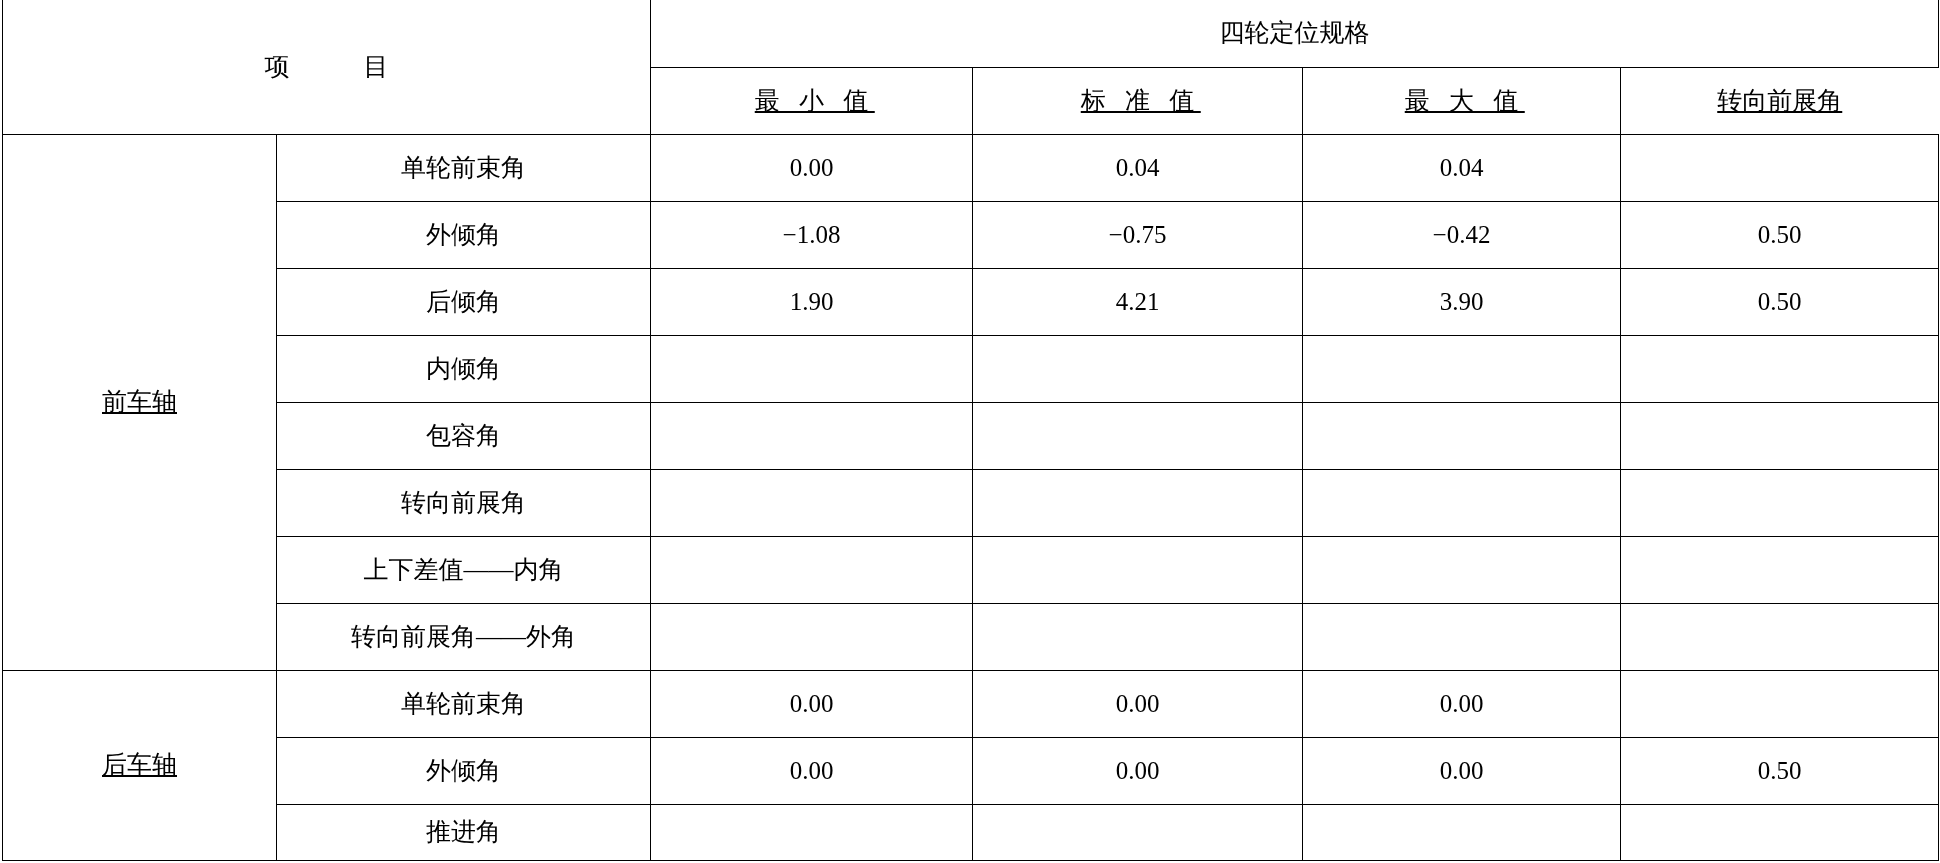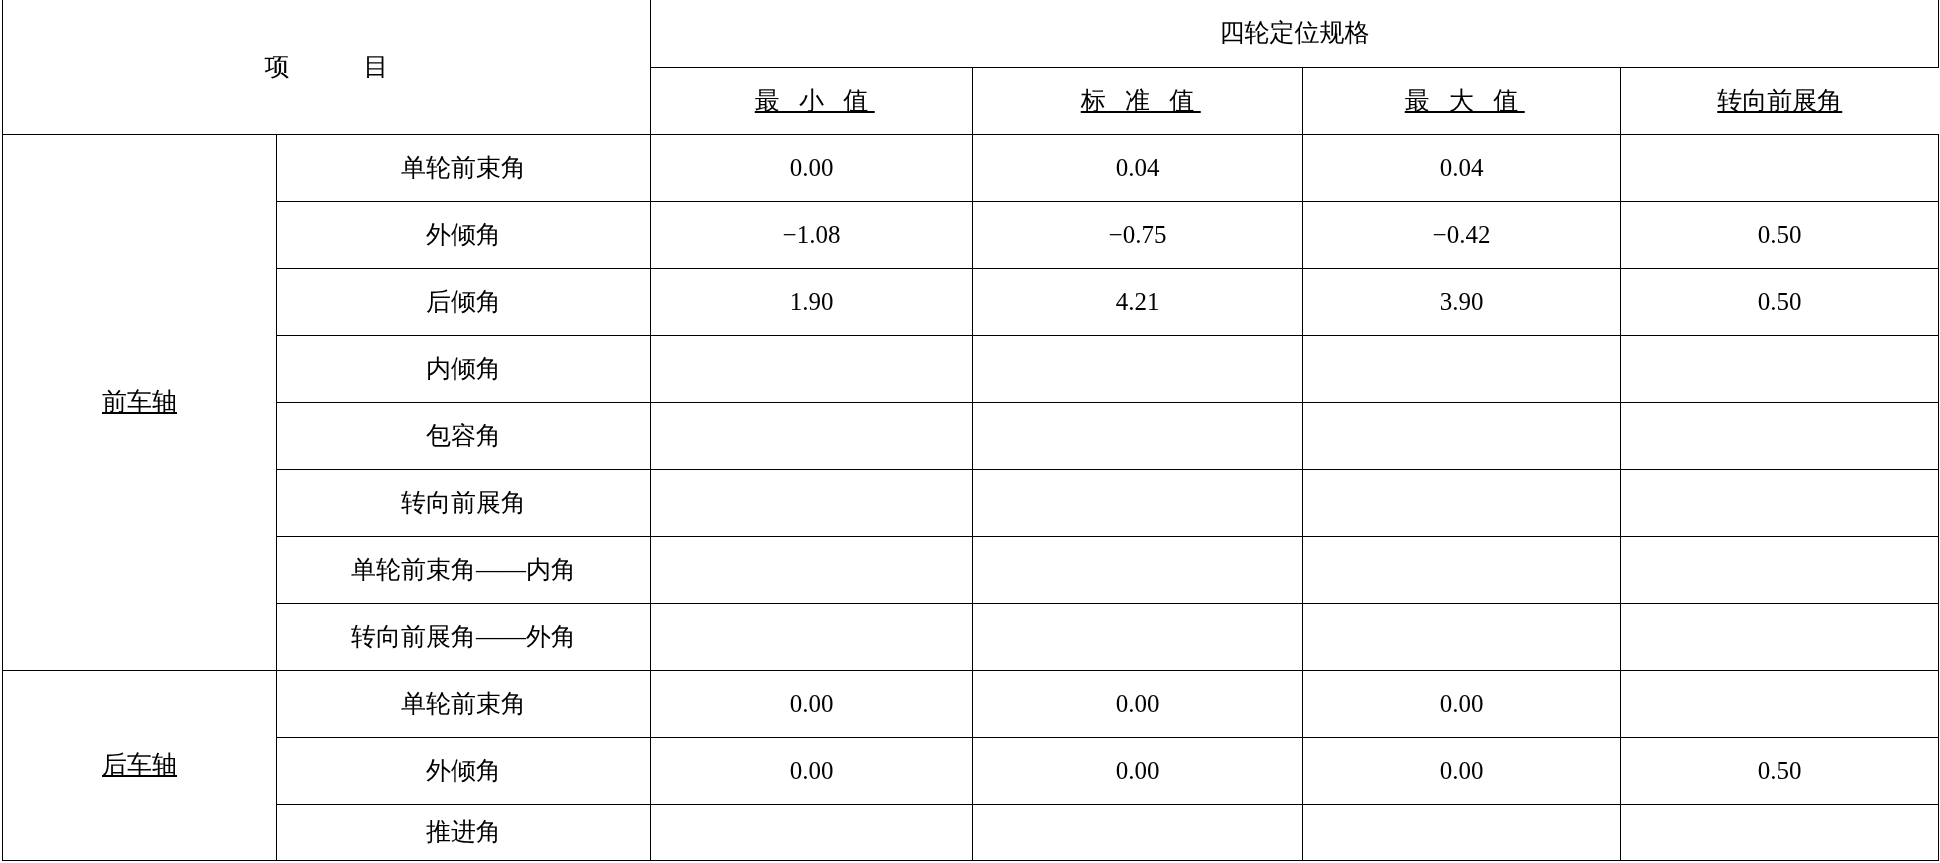--- a/index.html
+++ b/index.html
@@ -158,21 +158,21 @@
         <td class="val-cell no-right"></td>
       </tr>
       <tr>
         <td class="item-cell">转向前展角</td>
         <td class="val-cell"></td>
         <td class="val-cell"></td>
         <td class="val-cell"></td>
         <td class="val-cell no-right"></td>
       </tr>
       <tr>
-        <td class="item-cell">单轮前束角——内角</td>
+        <td class="item-cell">上下差值——内角</td>
         <td class="val-cell"></td>
         <td class="val-cell"></td>
         <td class="val-cell"></td>
         <td class="val-cell no-right"></td>
       </tr>
       <tr>
         <td class="item-cell">转向前展角——外角</td>
         <td class="val-cell"></td>
         <td class="val-cell"></td>
         <td class="val-cell"></td>

